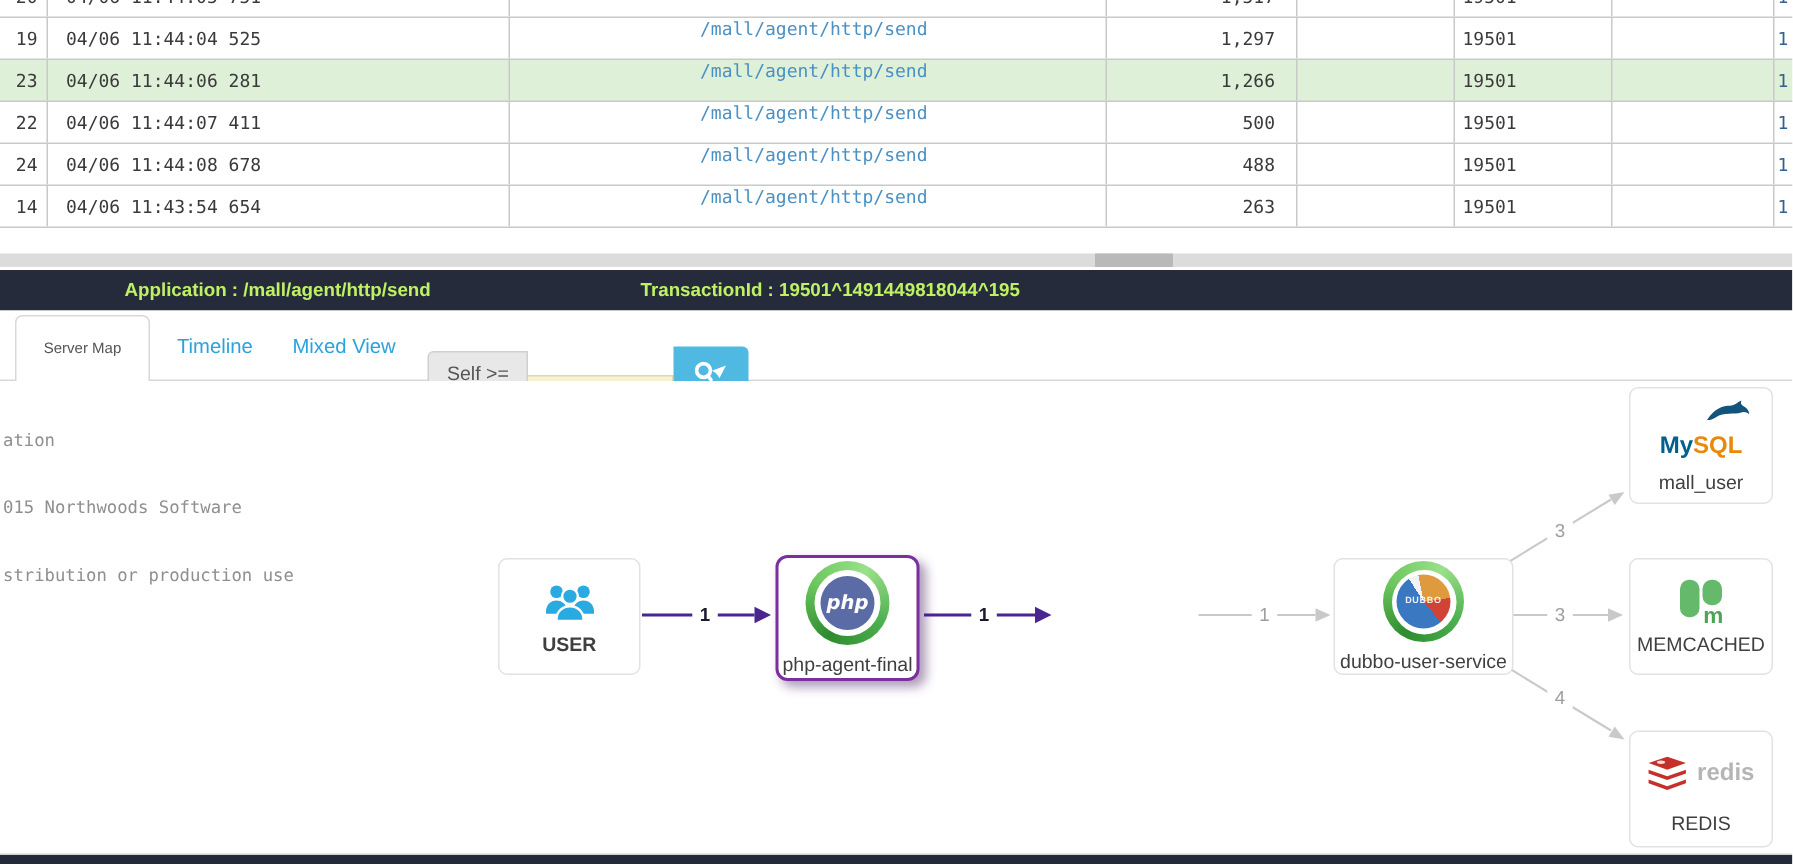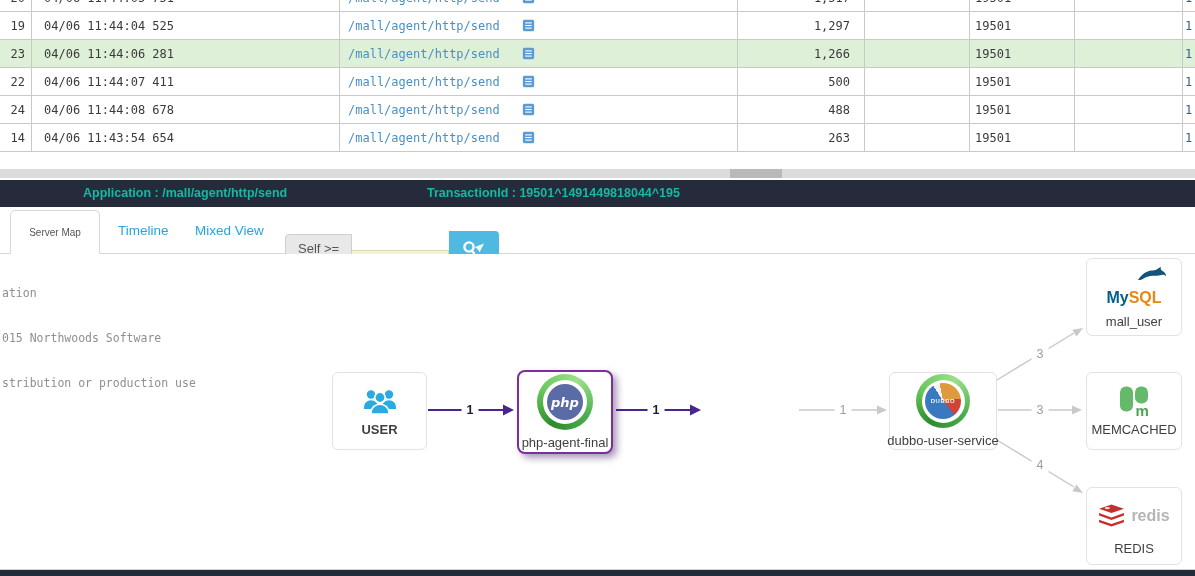--- a/index.html
+++ b/index.html
@@ -8,34 +8,34 @@
   #screen { position:relative; width:1195px; height:576px; overflow:hidden; background:#fff; }
 
   
   .table-area { position:absolute; top:-16px; left:0; width:1295px; }
   .trow { display:flex; height:28px; border-bottom:1px solid #c9c9c9; align-items:center;
           font-family:"DejaVu Sans Mono", monospace; font-size:12px; color:#3a3a3a; background:#fff; }
   .trow.hl { background:#dff0d8; }
   .c { height:100%; display:flex; align-items:center; border-right:1px solid #c9c9c9; overflow:hidden; }
   .c-id    { width:32px;  justify-content:flex-end; padding-right:6px; }
   .c-time  { width:308px; padding-left:12px; }
-  .c-path  { width:398px; padding-left:8px; color:#4a90c4; gap:22px; }
+  .c-path  { width:398px; padding-left:8px; color:#4a90c4; gap:22px;flex-direction:column; }
   .c-res   { width:127px; justify-content:flex-end; padding-right:14px; }
   .c-blank1{ width:105px; }
   .c-agent { width:105px; padding-left:5px; }
   .c-blank2{ width:108px; }
   .c-tail  { width:112px; padding-left:2px; color:#355f8d; }
 
   
   .hscroll { position:absolute; top:169px; left:0; width:1195px; height:9px; background:#dcdcdc; }
   .hscroll-thumb { position:absolute; top:0; left:730px; width:52px; height:9px; background:#b9b9b9; }
 
   
   .detail-bar { position:absolute; top:180px; left:0; width:1195px; height:27px; background:#252b3a; }
-  .detail-bar span { position:absolute; top:0; line-height:27px; font-size:12.5px; font-weight:600; color:#14b8a6; }
+  .detail-bar span { position:absolute; top:0; line-height:27px; font-size:12.5px; font-weight:600; color:#bef264; }
   .db-app   { left:83px; }
   .db-trans { left:427px; }
   .db-agent { left:838px;margin-top:20px; }
 
   
   .tabbar { position:absolute; top:207px; left:0; width:1195px; height:47px; background:#fff;
             border-bottom:1px solid #d8d8d8; }
   .tab-active { position:absolute; left:10px; top:3px; width:90px; height:44px; background:#fff;
                 border:1px solid #d8d8d8; border-bottom:none; border-radius:5px 5px 0 0; z-index:2;
                 display:flex; align-items:center; justify-content:center; font-size:10px; color:#555; }
@@ -64,21 +64,21 @@
 
   .node { position:absolute; width:95px; height:78px; background:#fff; border:1px solid #e2e2e2;
           border-radius:6px; display:flex; flex-direction:column; align-items:center;
           justify-content:center; gap:5px; cursor:pointer; }
   .nlabel { font-size:13px; color:#3f3f3f; white-space:nowrap; }
 
   .node-user      { left:332px; top:118px;font-weight:bold; }
   .node-php       { left:517px; top:116px; width:96px; height:84px; border:2px solid #7b2f9c;
                     border-radius:8px; box-shadow:4px 4px 7px rgba(70,30,100,.45); }
   .node-mallweb   { left:703px; top:118px; }
-  .node-dubbo     { left:889px; top:118px; width:108px;text-align:right; }
+  .node-dubbo     { left:889px; top:118px; width:120px;text-align:right; }
   .node-mysql     { left:1086px; top:4px;  width:96px; }
   .node-memcached { left:1086px; top:118px; width:96px; }
   .node-redis     { left:1086px; top:233px; width:96px; }
 
   .ring { border-radius:50%; display:flex; align-items:center; justify-content:center;
           background:conic-gradient(from 210deg,#2e8b2e,#6cc75e,#9be08a,#4caf50,#2e8b2e); }
   .ring-big { width:56px; height:56px; }
   .ring-std { width:54px; height:54px; }
   .ring-in { border-radius:50%; background:#fff; display:flex; align-items:center; justify-content:center; }
   .ring-big .ring-in { width:44px; height:44px; }

